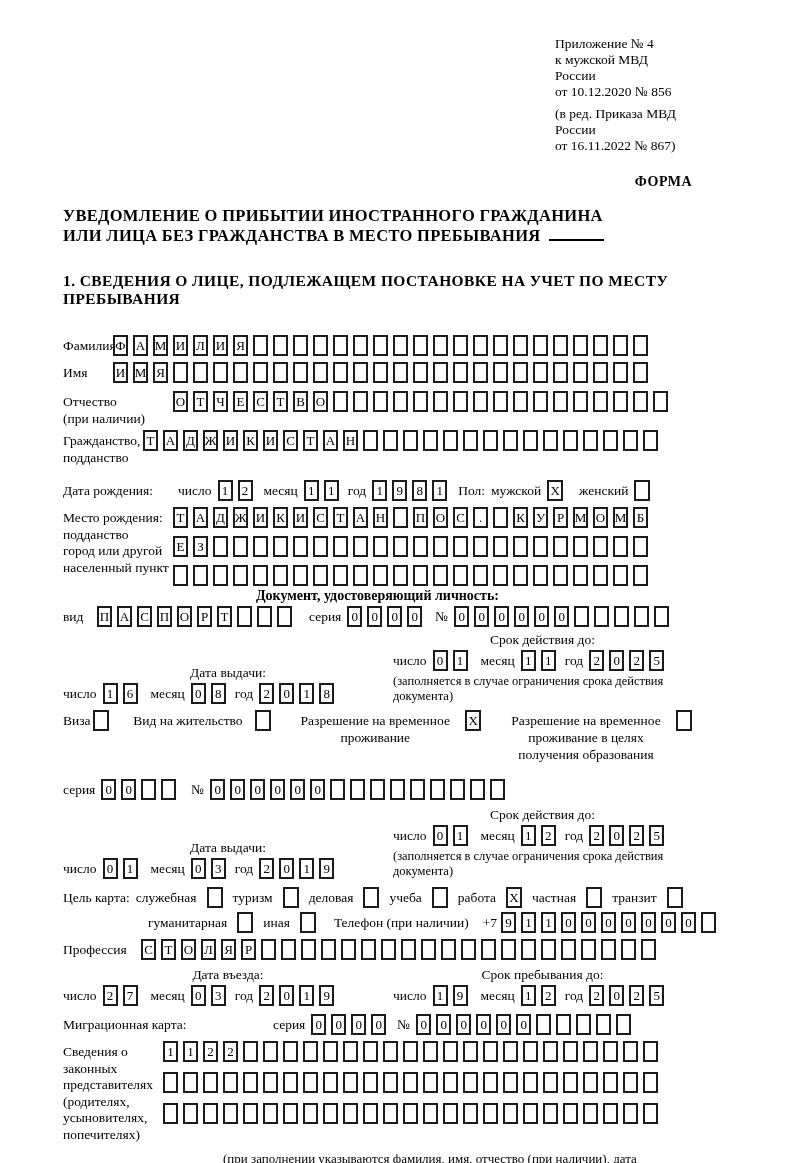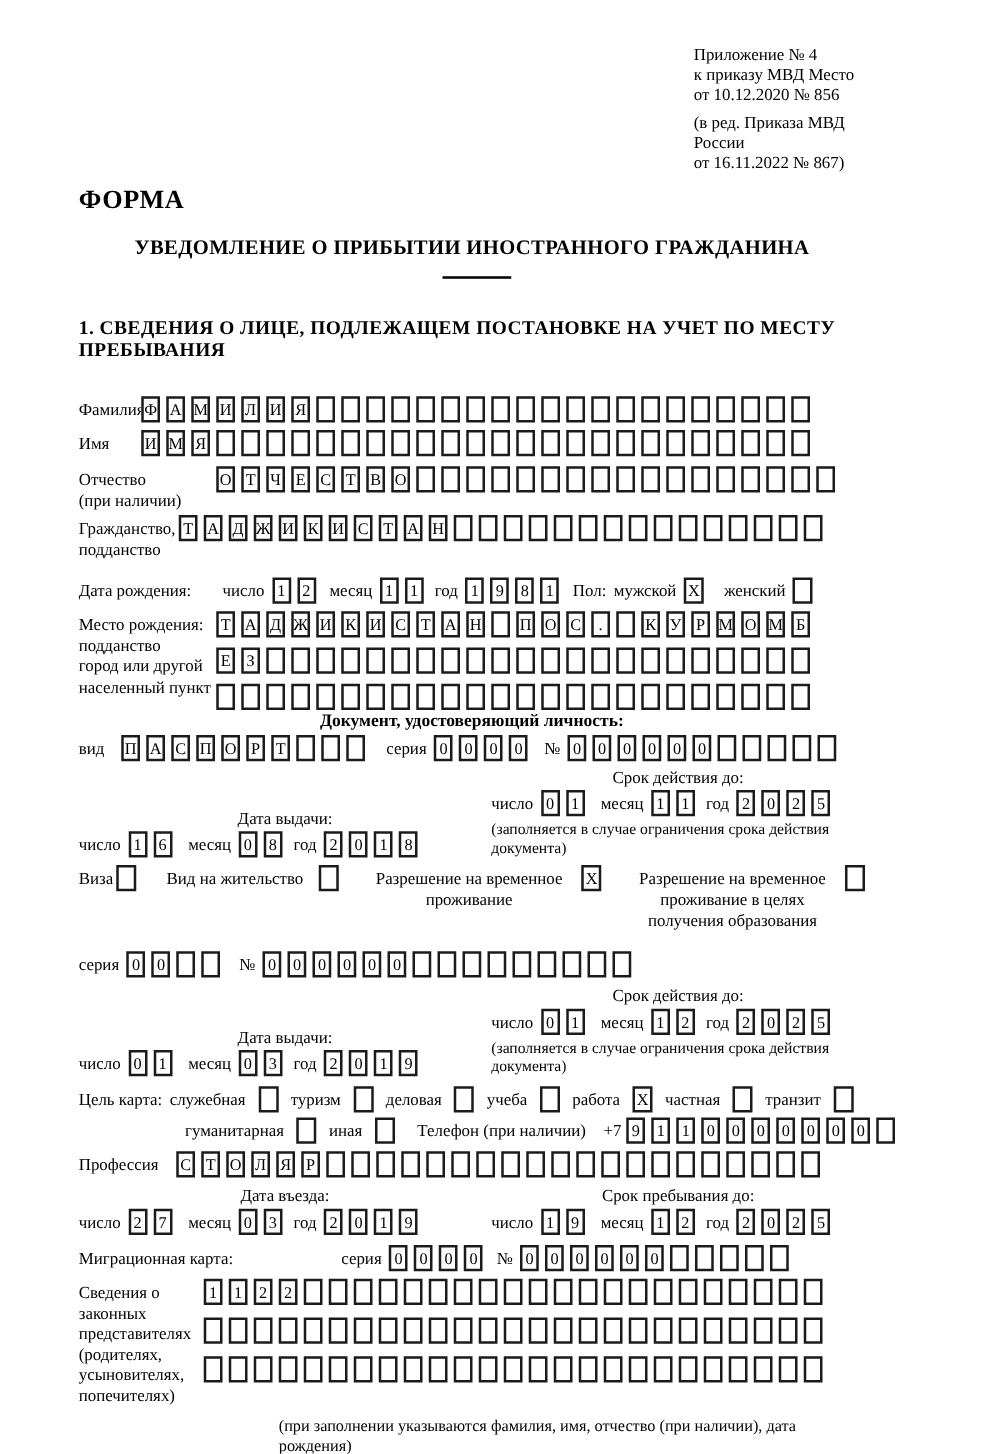--- a/index.html
+++ b/index.html
@@ -1,22 +1,22 @@
 <!DOCTYPE html>
 <html><head>
 <meta charset="utf-8">
 <style>
   *{box-sizing:border-box;margin:0;padding:0}
   html,body{background:#fff}
   body{width:800px;height:1163px;color:#000;font-family:"Liberation Serif","DejaVu Serif",serif;font-size:13.5px;overflow:hidden}
   .page{padding:36px 28px 0 63px;width:720px;height:1163px}
   .hdr{margin-left:492px;line-height:16px}
   .amend{margin-top:6px}
-  .forma{font-weight:bold;text-align:left;font-size:21px;margin-top:9px;letter-spacing:.5px}
-  .title{font-weight:bold;text-align:center;font-size:16.5px;line-height:20px;margin-top:16px;letter-spacing:.3px}
+  .forma{font-weight:bold;text-align:right;font-size:14px;margin-top:20px;letter-spacing:.5px}
+  .title{font-weight:bold;font-size:16.5px;line-height:20px;margin-top:16px;letter-spacing:.3px}
   .blank{display:inline-block;width:55px;height:4px;border-bottom:2px solid #000;margin-left:8px}
   .sec{font-weight:bold;font-size:15.5px;margin-top:26px;letter-spacing:.4px}
   .row{display:flex;align-items:flex-start}
   .lbl{flex:0 0 auto;line-height:16.5px;padding-top:3px}
   .boxes{display:inline-flex;flex:0 0 auto}
   .cell{flex:0 0 auto;width:15px;height:21px;border:2px solid #1b1b1b;margin-right:5px;display:inline-flex;align-items:center;justify-content:center;font-size:13px;background:#fff}
   .cbox{flex:0 0 auto;display:inline-flex;width:16px;height:21px;border:2px solid #1b1b1b;align-items:center;justify-content:center;font-size:13px;margin-left:6px}
   .dw{flex:0 0 auto;padding-top:3px;margin-right:6px}
   .vgap{margin-top:8px}
   .dp{display:flex;align-items:flex-end}
@@ -39,32 +39,32 @@
   .w50{width:50px}.w80{width:80px}.w100{width:100px}.w110{width:110px}.w34{width:34px}.w95{width:95px}.w78{width:78px}.w190{width:190px}
   .dochead{font-weight:bold;text-align:center;font-size:14px}
 </style>
 </head>
 <body>
 
 <div class="page">
 
   <div class="hdr">
     <div>Приложение № 4</div>
-    <div>к приказу МВД Место</div>
+    <div>к мужской МВД России</div>
     <div>от 10.12.2020 № 856</div>
     <div class="amend">
       <div>(в ред. Приказа МВД России</div>
       <div>от 16.11.2022 № 867)</div>
     </div>
   </div>
   <div class="forma">ФОРМА</div>
 
   <div class="title">
     <div>УВЕДОМЛЕНИЕ О ПРИБЫТИИ ИНОСТРАННОГО ГРАЖДАНИНА</div>
-    <div><span class="blank"></span></div>
+    <div><span>ИЛИ ЛИЦА БЕЗ ГРАЖДАНСТВА В МЕСТО ПРЕБЫВАНИЯ</span><span class="blank"></span></div>
   </div>
 
   <div class="sec">1. СВЕДЕНИЯ О ЛИЦЕ, ПОДЛЕЖАЩЕМ ПОСТАНОВКЕ НА УЧЕТ ПО МЕСТУ ПРЕБЫВАНИЯ</div>
 
   <div class="row mt27">
     <span class="lbl w50">Фамилия</span>
     <span class="boxes">
         <span class="cell">Ф</span>
         <span class="cell">А</span>
         <span class="cell">М</span>

